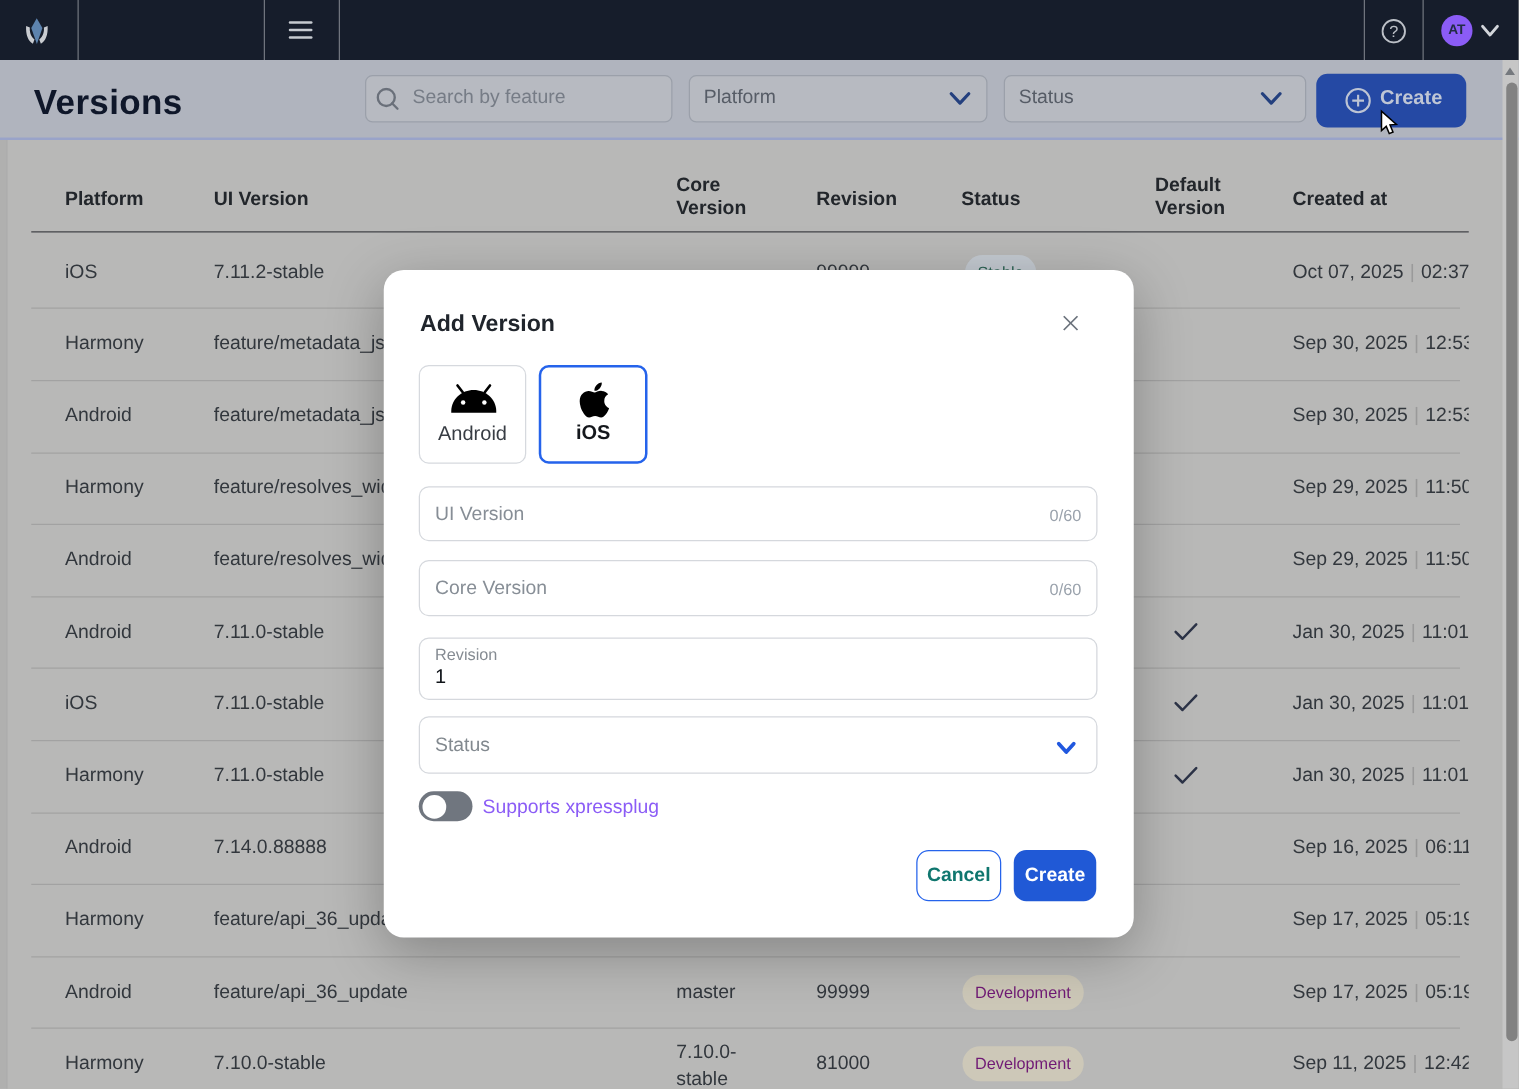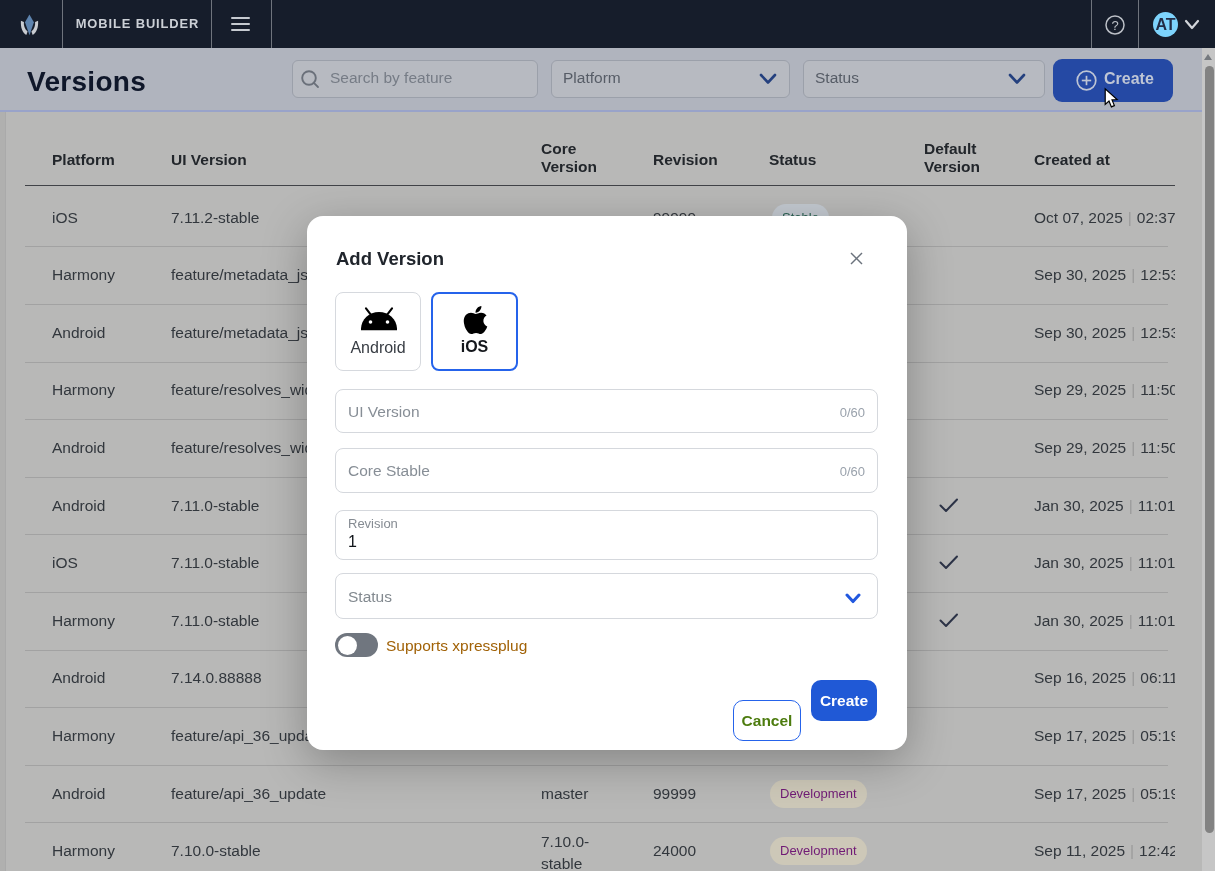--- a/index.html
+++ b/index.html
@@ -45,49 +45,48 @@
 
   
   #modal { left:307px; top:216px; width:600px; height:534px; background:#ffffff; border-radius:16px;
            box-shadow:0 12px 45px rgba(0,0,0,0.28); }
   #mtitle { position:absolute; left:29px; top:32px; font-size:18.5px; font-weight:bold; color:#20252c; }
   .pcard { position:absolute; top:76px; border:1px solid #d6d9de; border-radius:8px; background:#fff; text-align:center; }
   .pcard .plabel { position:absolute; width:100%; bottom:13px; font-size:16px; color:#383d44; }
   .minput { position:absolute; left:28px; width:543px; border:1px solid #d5d8dd; border-radius:8px; background:#fff; }
   .ph { position:absolute; left:12px; font-size:15.5px; color:#878e96; }
   .cnt { position:absolute; right:12px; font-size:13px; color:#9aa2ac; }
-  #mcancel { position:absolute; left:426px; top:484px; width:68px; height:41px; border:1.5px solid #2563eb;
-             border-radius:10px; color:#4d7c0f; font-size:15.5px; font-weight:bold; text-align:center; line-height:39px; background:#fff; }
+  #mcancel { position:absolute; left:426px; top:464px; width:68px; height:41px; border:1.5px solid #2563eb;
+             border-radius:10px; color:#0f766e; font-size:15.5px; font-weight:bold; text-align:center; line-height:39px; background:#fff; }
   #mcreate { position:absolute; left:504px; top:464px; width:66px; height:41px; background:#2059d6;
              border-radius:10px; color:#fff; font-size:15.5px; font-weight:bold; text-align:center; line-height:41px; }
 </style>
 </head>
 <body>
 
 <div class="abs" id="topbar">
   <svg class="abs" style="left:20px;top:13px" width="19" height="23" viewBox="0 0 19 23">
     <polygon points="9.4,1.5 13.9,9.3 9.5,22.2 5.0,9.3" fill="#5d83ae"></polygon>
     <path d="M0.9,7.8 C0.5,14.6 2.4,19.8 6.3,22.0 L7.6,18.6 C4.6,16.0 3.5,12.2 3.9,8.9 Z" fill="#c9ccd1"></path>
     <path d="M18.1,7.8 C18.5,14.6 16.6,19.8 12.7,22.0 L11.4,18.6 C14.4,16.0 15.5,12.2 15.1,8.9 Z" fill="#c9ccd1"></path>
   </svg>
   <div class="tsep" style="left:62px"></div>
-  <div id="brand">MOBILE BUILDER</div>
   <div class="tsep" style="left:211px"></div>
   <div class="hline" style="top:16.5px"></div>
   <div class="hline" style="top:22.7px"></div>
   <div class="hline" style="top:28.9px"></div>
   <div class="tsep" style="left:271px"></div>
   <div class="tsep" style="left:1091px"></div>
   <svg class="abs" style="left:1105px;top:15px" width="20" height="20" viewBox="0 0 20 20">
     <circle cx="10" cy="10" r="9" fill="none" stroke="#bcc0c7" stroke-width="1.5"></circle>
     <text x="10" y="14.5" font-size="13" fill="#bcc0c7" text-anchor="middle" font-family="Liberation Sans">?</text>
   </svg>
   <div class="tsep" style="left:1138px"></div>
-  <div class="abs" style="left:1153px;top:12px;width:25px;height:25px;border-radius:50%;background:#7dd3fc;
-       color:#222c45;font-size:16px;font-weight:bold;text-align:center;line-height:25px;">AT</div>
+  <div class="abs" style="left:1153px;top:12px;width:25px;height:25px;border-radius:50%;background:#8b5cf6;
+       color:#222c45;font-size:11px;font-weight:bold;text-align:center;line-height:25px;">AT</div>
   <svg class="abs" style="left:1184px;top:19px" width="16" height="12" viewBox="0 0 16 12">
     <polyline points="2,2 8,9 14,2" fill="none" stroke="#d2d5da" stroke-width="2.2" stroke-linecap="round" stroke-linejoin="round"></polyline>
   </svg>
 </div>
 
 <div class="abs" id="toolbar"></div>
 <div class="abs" id="vtitle">Versions</div>
 <div class="tctl" style="left:292px;width:246px;"></div>
 <svg class="abs" style="left:301px;top:70px" width="19" height="19" viewBox="0 0 19 19">
   <circle cx="8" cy="8" r="6.8" fill="none" stroke="#6a707a" stroke-width="1.9"></circle>
@@ -189,21 +188,21 @@
     <div class="td" style="left:52px;top:784.5px">Android</div>
     <div class="td" style="left:171px;top:784.5px">feature/api_36_update</div>
     <div class="td" style="left:541px;top:784.5px">master</div>
     <div class="td" style="left:653px;top:784.5px">99999</div>
     <div class="chip dev" style="top:779.5px">Development</div>
     <div class="datecell" style="top:784.5px">Sep 17, 2025<span class="dsep">|</span>05:19:47</div>
     <div class="rowsep" style="top:822.3000000000001px"></div>
     <div class="td" style="left:52px;top:842.0999999999999px">Harmony</div>
     <div class="td" style="left:171px;top:842.0999999999999px">7.10.0-stable</div>
     <div class="td" style="left:541px;top:831.0999999999999px;white-space:normal;width:100px;line-height:22px;">7.10.0-<br>stable</div>
-    <div class="td" style="left:653px;top:842.0999999999999px">24000</div>
+    <div class="td" style="left:653px;top:842.0999999999999px">81000</div>
     <div class="chip dev" style="top:837.0999999999999px">Development</div>
     <div class="datecell" style="top:842.0999999999999px">Sep 11, 2025<span class="dsep">|</span>12:42:30</div>
   </div>
 
 <div class="abs" id="sbar"></div>
 <div class="abs" id="sthumb"></div>
 <div class="abs" id="sarrow"></div>
 
 <div class="abs" id="modal">
   <div id="mtitle">Add Version</div>
@@ -225,37 +224,37 @@
       <path fill="#000" d="M318.7 268.7c-.2-36.7 16.4-64.4 50-84.8-18.8-26.9-47.2-41.7-84.7-44.6-35.5-2.8-74.3 20.7-88.5 20.7-15 0-49.4-19.7-76.4-19.7C63.3 141.2 4 184.8 4 273.5q0 39.3 14.4 81.2c12.8 36.7 59 126.7 107.2 125.2 25.2-.6 43-17.9 75.8-17.9 31.8 0 48.3 17.9 76.4 17.9 48.6-.7 90.4-82.5 102.6-119.3-65.2-30.7-61.7-90-61.7-91.9zm-56.6-164.2c27.3-32.4 24.8-61.9 24-72.5-24.1 1.4-52 16.4-67.9 34.9-17.5 19.8-27.8 44.3-25.6 71.9 26.1 2 49.9-11.4 69.5-34.3z"></path>
     </svg>
     <div class="plabel" style="font-weight:bold;color:#14171c;">iOS</div>
   </div>
 
   <div class="minput" style="top:173px;height:44px;">
     <div class="ph" style="top:13px;">UI Version</div>
     <div class="cnt" style="top:15px;">0/60</div>
   </div>
   <div class="minput" style="top:232px;height:45px;">
-    <div class="ph" style="top:13px;">Core Stable</div>
+    <div class="ph" style="top:13px;">Core Version</div>
     <div class="cnt" style="top:15px;">0/60</div>
   </div>
   <div class="minput" style="top:294px;height:50px;">
     <div class="ph" style="top:5px;font-size:13px;color:#858b92;">Revision</div>
     <div class="ph" style="top:22px;color:#101419;font-weight:500;font-size:16px;">1</div>
   </div>
   <div class="minput" style="top:357px;height:46px;">
     <div class="ph" style="top:14px;color:#82898f;">Status</div>
     <svg class="abs" style="right:16px;top:19px" width="16" height="11" viewBox="0 0 16 11">
       <polyline points="2,2 8,8.6 14,2" fill="none" stroke="#2158df" stroke-width="3" stroke-linecap="round" stroke-linejoin="round"></polyline>
     </svg>
   </div>
 
   <div class="abs" style="left:28px;top:417px;width:43px;height:24px;border-radius:12px;background:#70767f;"></div>
   <div class="abs" style="left:30.5px;top:419.5px;width:19px;height:19px;border-radius:50%;background:#fff;"></div>
-  <div class="abs" style="left:79px;top:421px;font-size:15.5px;color:#a16207;">Supports xpressplug</div>
+  <div class="abs" style="left:79px;top:421px;font-size:15.5px;color:#8b5cf6;">Supports xpressplug</div>
 
   <div id="mcancel">Cancel</div>
   <div id="mcreate">Create</div>
 </div>
 
 <svg class="abs" style="left:1103px;top:87px" width="22" height="24" viewBox="0 0 22 24">
   <path d="M2.2,1.9 L2.2,17.5 L6.0,14.1 L8.4,19.9 L11.4,18.6 L9.0,12.9 L14.1,12.5 Z" fill="#ffffff" stroke="#000000" stroke-width="1.2"></path>
 </svg>
 
 </body></html>

